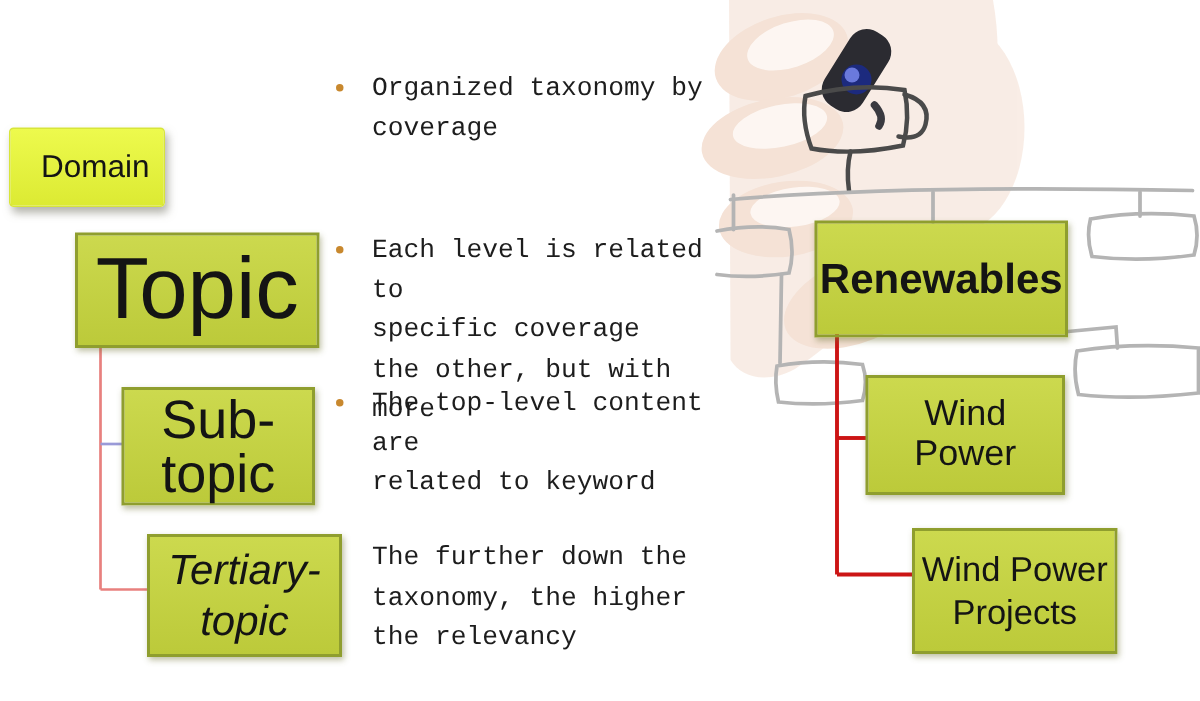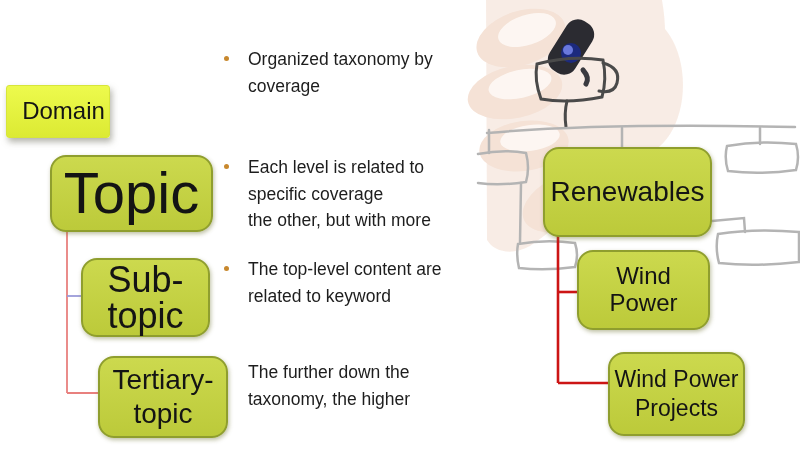--- a/index.html
+++ b/index.html
@@ -5,40 +5,40 @@
   html,body{margin:0;padding:0;background:#ffffff;}
   #slide{
     position:relative;width:800px;height:467px;overflow:hidden;background:#ffffff;
     font-family:"Liberation Sans",sans-serif;color:#1d1d1d;
   }
   #bg{position:absolute;left:0;top:0;z-index:0;}
   .node{
     position:absolute;z-index:2;display:flex;flex-direction:column;
     align-items:center;justify-content:center;text-align:center;
     background:linear-gradient(180deg,#ccd94e 0%,#bcca3a 100%);
-    border:2px solid #8f9e2e;border-radius:16px;color:#141414;
+    border:2px solid #8f9e2e;border-radius:0;color:#141414;
     box-shadow:1px 2px 4px rgba(110,115,50,.45);
     box-sizing:border-box;line-height:1.12;
   }
   #domain-box{
-    left:6px;top:85px;width:104px;height:53px;font-size:24px;
+    left:6px;top:85px;width:104px;height:53px;font-size:21px;
     background:linear-gradient(180deg,#edfa4d 0%,#dcea33 100%);
     border:1px solid #d7e53a;border-radius:3px;
     box-shadow:2px 4px 6px rgba(120,120,105,.55);
     padding-left:11px;
   }
   #topic-box{left:50px;top:155px;width:163px;height:77px;font-size:58px;}
   #subtopic-box{left:81px;top:258px;width:129px;height:79px;font-size:36px;line-height:36px;}
-  #tertiary-box{left:98px;top:356px;width:130px;height:82px;font-size:28px;line-height:34px;}
-  #renewables-box{left:543px;top:147px;width:169px;height:90px;font-size:28px;}
+  #tertiary-box{left:98px;top:356px;width:130px;height:82px;font-size:28px;line-height:34px;font-style:italic;}
+  #renewables-box{left:543px;top:147px;width:169px;height:78px;font-size:28px;font-weight:bold;}
   #wind-power-box{left:577px;top:250px;width:133px;height:80px;font-size:24px;}
   #wpp-box{left:608px;top:352px;width:137px;height:84px;font-size:23px;line-height:29px;}
   .bullet{
     position:absolute;left:248px;width:242px;z-index:2;
-    font-size:17.5px;line-height:26.5px;color:#1d1d1d;
+    font-size:17.5px;line-height:26.5px;color:#1d1d1d;font-family:Liberation Mono, monospace;
   }
   .bullet .dot{
     position:absolute;left:-24px;top:10px;width:5px;height:5px;
     border-radius:50%;background:#c8882e;
   }
   #bullet-1{top:46px;}
   #bullet-2{top:154px;}
   #bullet-3{top:256px;}
   #bullet-4{top:359px;}
 </style>
@@ -140,15 +140,16 @@
   </div>
   <div class="bullet" id="bullet-3">
     <span class="dot"></span>
     <div>The top-level content are</div>
     <div>related to keyword</div>
   </div>
   <div class="bullet no-dot" id="bullet-4">
 
     <div>The further down the</div>
     <div>taxonomy, the higher</div>
+    <div>the relevancy</div>
   </div>
 
 </div>
 
 </body></html>

